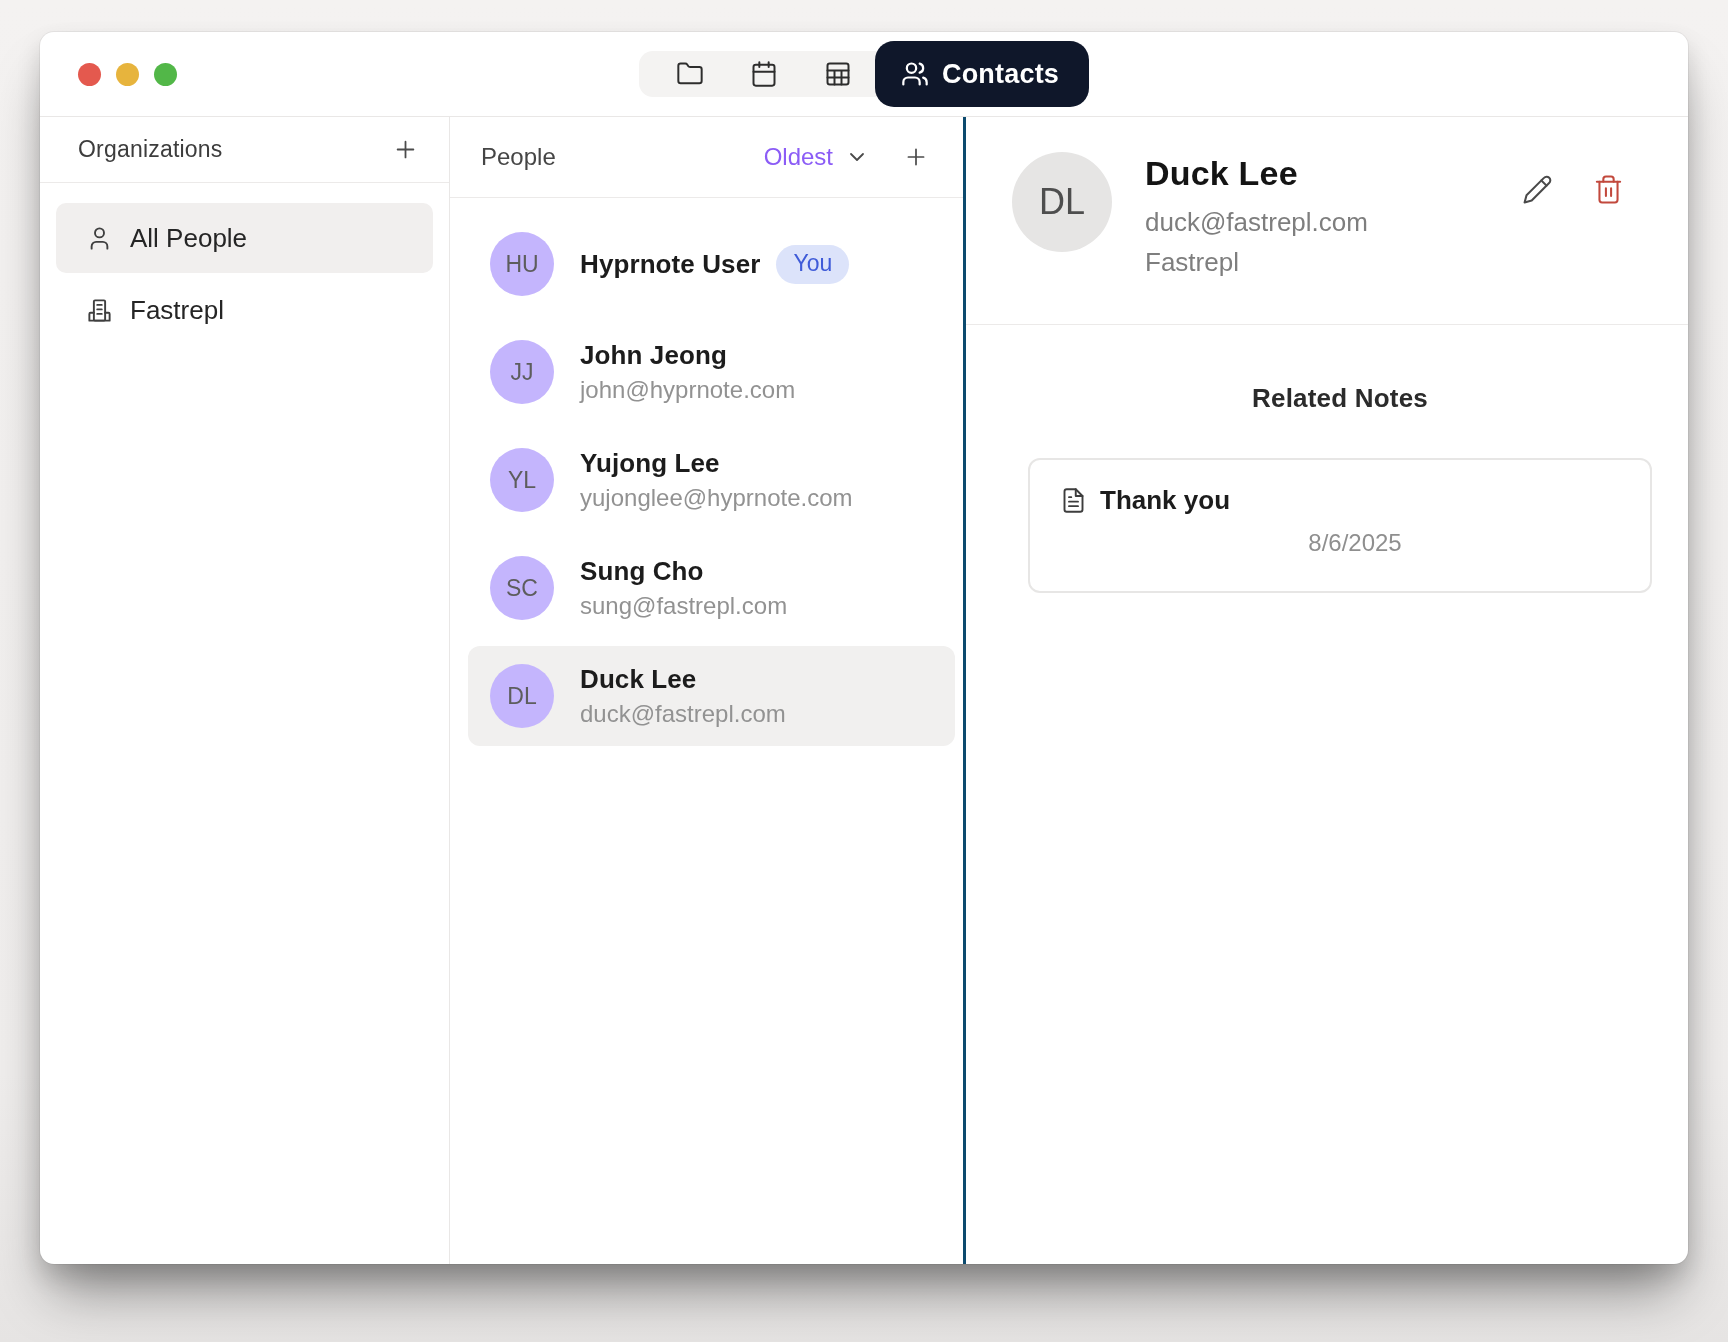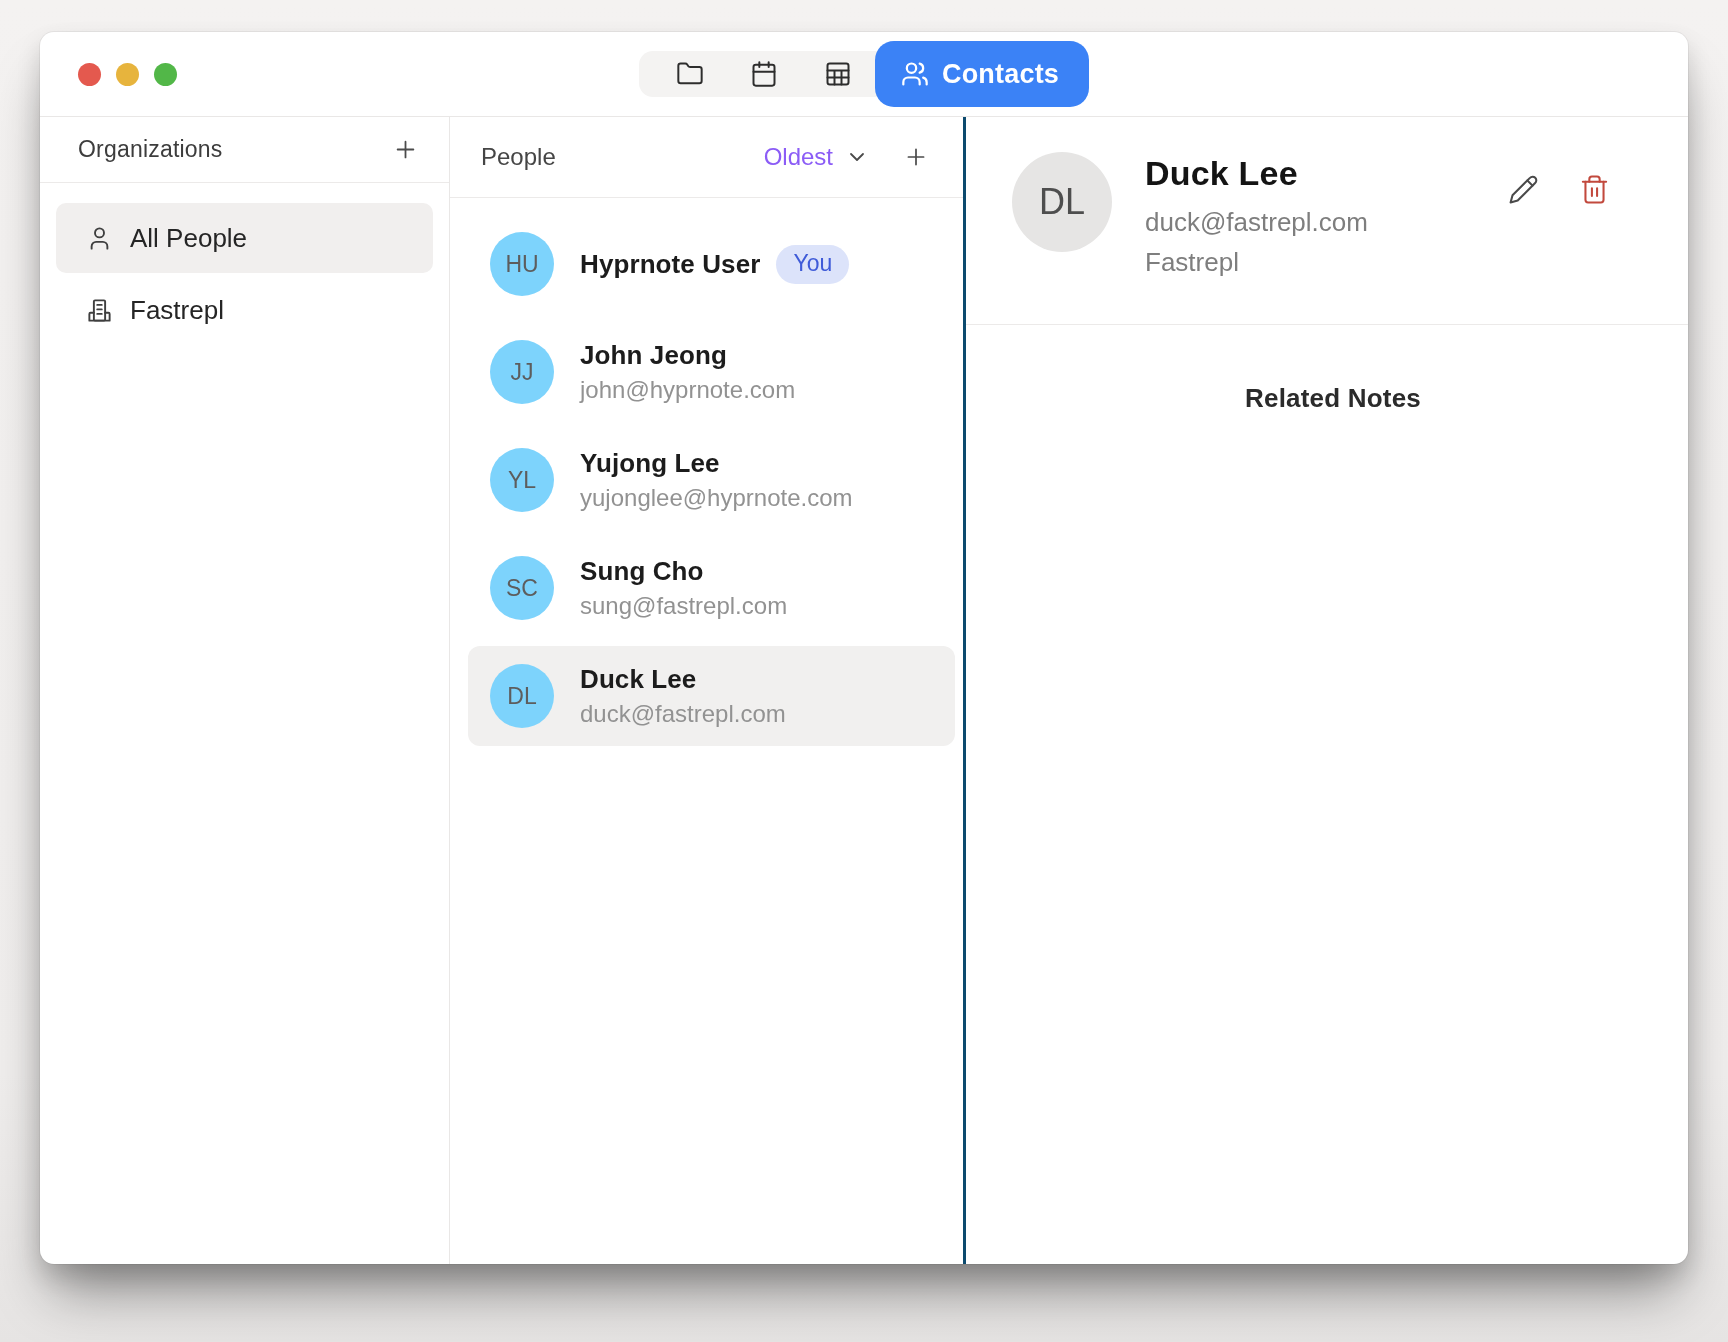--- a/index.html
+++ b/index.html
@@ -56,21 +56,21 @@
     width: 74px; height: 46px;
     display: flex; align-items: center; justify-content: center;
     color: #2d2d2d;
     cursor: pointer;
   }
   .tool-tab svg { width: 28px; height: 28px; }
   .tool-tab.active-pill {
     width: auto;
     height: 66px;
     margin-right: -14px;
-    background: #3b82f6;
+    background: #0f172a;
     border-radius: 19px;
     color: #ffffff;
     padding: 0 30px 0 26px;
     gap: 13px;
   }
   .tool-tab.active-pill .pill-label {
     font-size: 27px;
     font-weight: 700;
     letter-spacing: 0.2px;
   }
@@ -127,21 +127,21 @@
     height: 100px; flex: 0 0 100px;
     display: flex; align-items: center; gap: 26px;
     padding: 0 14px 0 22px;
     border-radius: 12px;
     cursor: pointer;
   }
   .person-row.selected { background: #f1f0ef; }
   .avatar {
     width: 64px; height: 64px; flex: 0 0 64px;
     border-radius: 50%;
-    background: #7dd3fc;
+    background: #c4b5fd;
     color: #5d5d5d;
     display: flex; align-items: center; justify-content: center;
     font-size: 23px; font-weight: 500;
   }
   .person-info { display: flex; flex-direction: column; justify-content: center; }
   .person-name-line { display: flex; align-items: center; gap: 16px; text-align: center; }
   .person-name { font-size: 26px; font-weight: 600; color: #1c1c1c; letter-spacing: 0.1px; }
   .you-badge {
     background: #dce3fa; color: #3f5bd8;
     font-size: 23px; font-weight: 500;
@@ -364,17 +364,30 @@
                 <path d="M19 6v14a2 2 0 0 1-2 2H7a2 2 0 0 1-2-2V6"></path>
                 <path d="M8 6V4a2 2 0 0 1 2-2h4a2 2 0 0 1 2 2v2"></path>
                 <path d="M10 11v6M14 11v6"></path>
               </svg>
             </span>
           </button>
         </div>
       </div>
       <div class="detail-body">
         <div class="related-notes-title">Related Notes</div>
+        <div class="note-card">
+          <div class="note-title-line">
+            <span style="display:flex">
+              <svg viewBox="0 0 24 24" width="27" height="27" fill="none" stroke="currentColor" stroke-width="1.7" stroke-linecap="round" stroke-linejoin="round">
+                <path d="M14 2H6a2 2 0 0 0-2 2v16a2 2 0 0 0 2 2h12a2 2 0 0 0 2-2V8z"></path>
+                <path d="M14 2v6h6"></path>
+                <path d="M16 13H8M16 17H8M10 9H8"></path>
+              </svg>
+            </span>
+            <span class="note-title">Thank you</span>
+          </div>
+          <div class="note-date">8/6/2025</div>
+        </div>
       </div>
     </div>
 
   </div>
 </div>
 
 </body></html>

